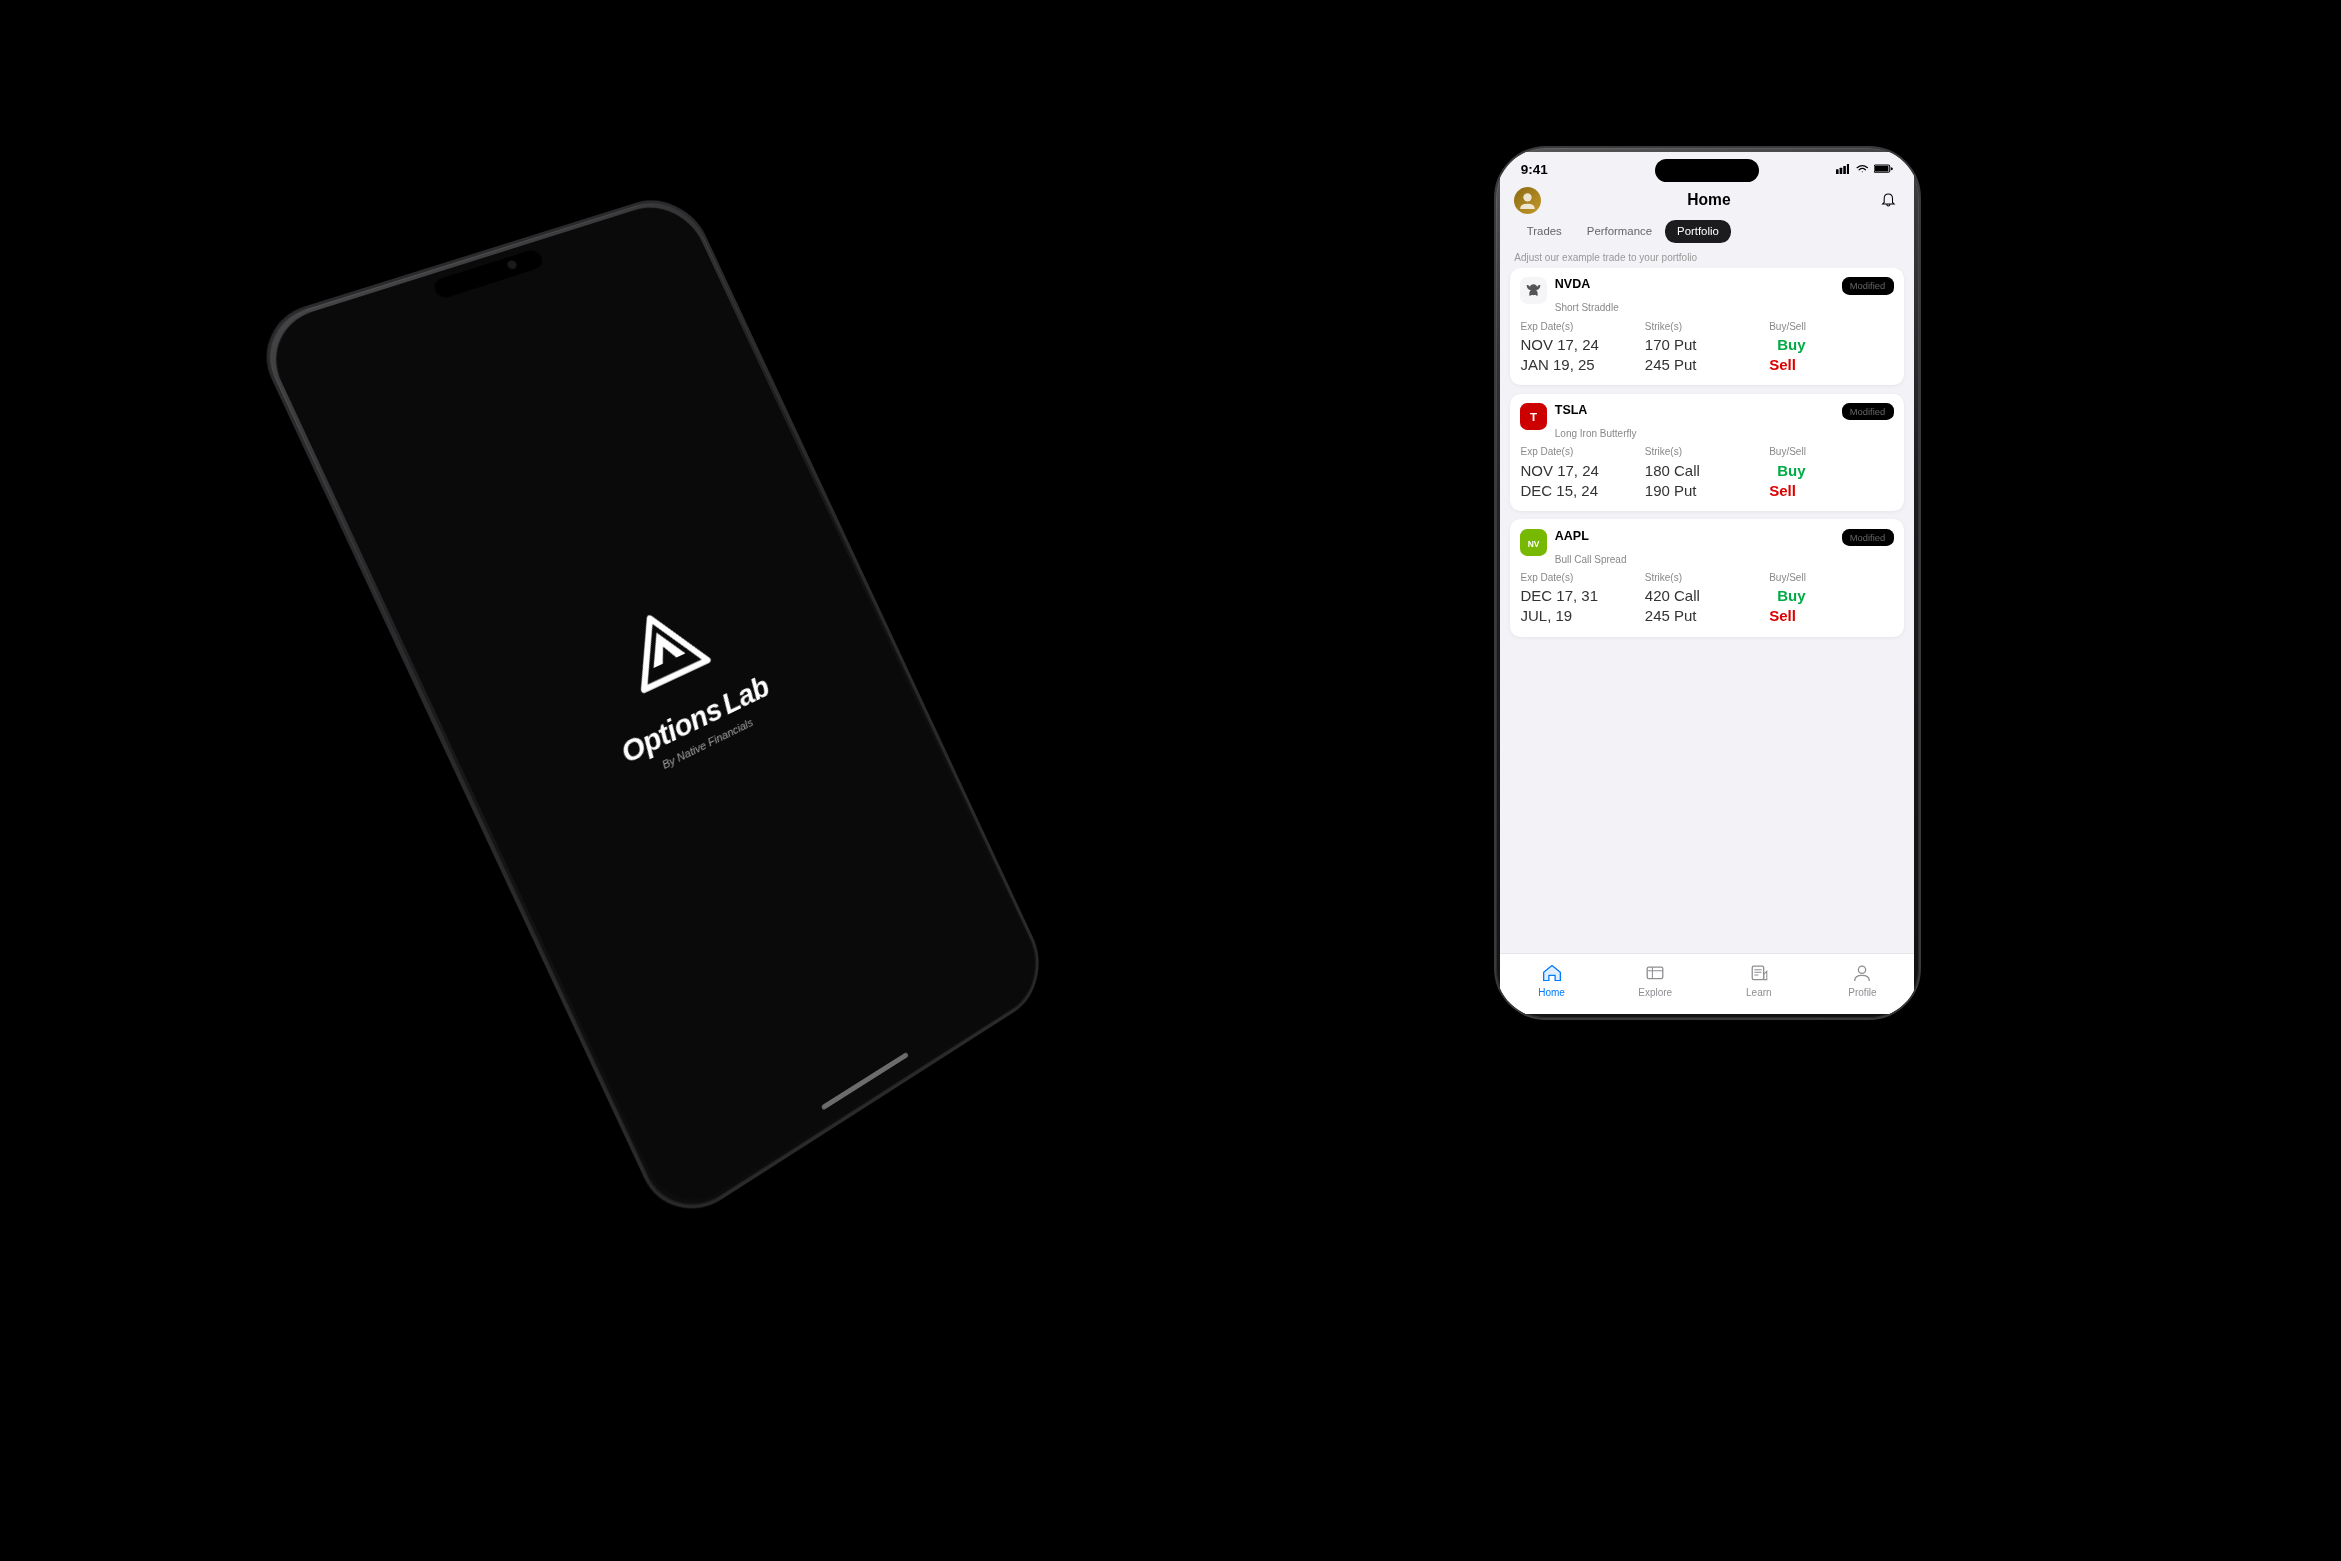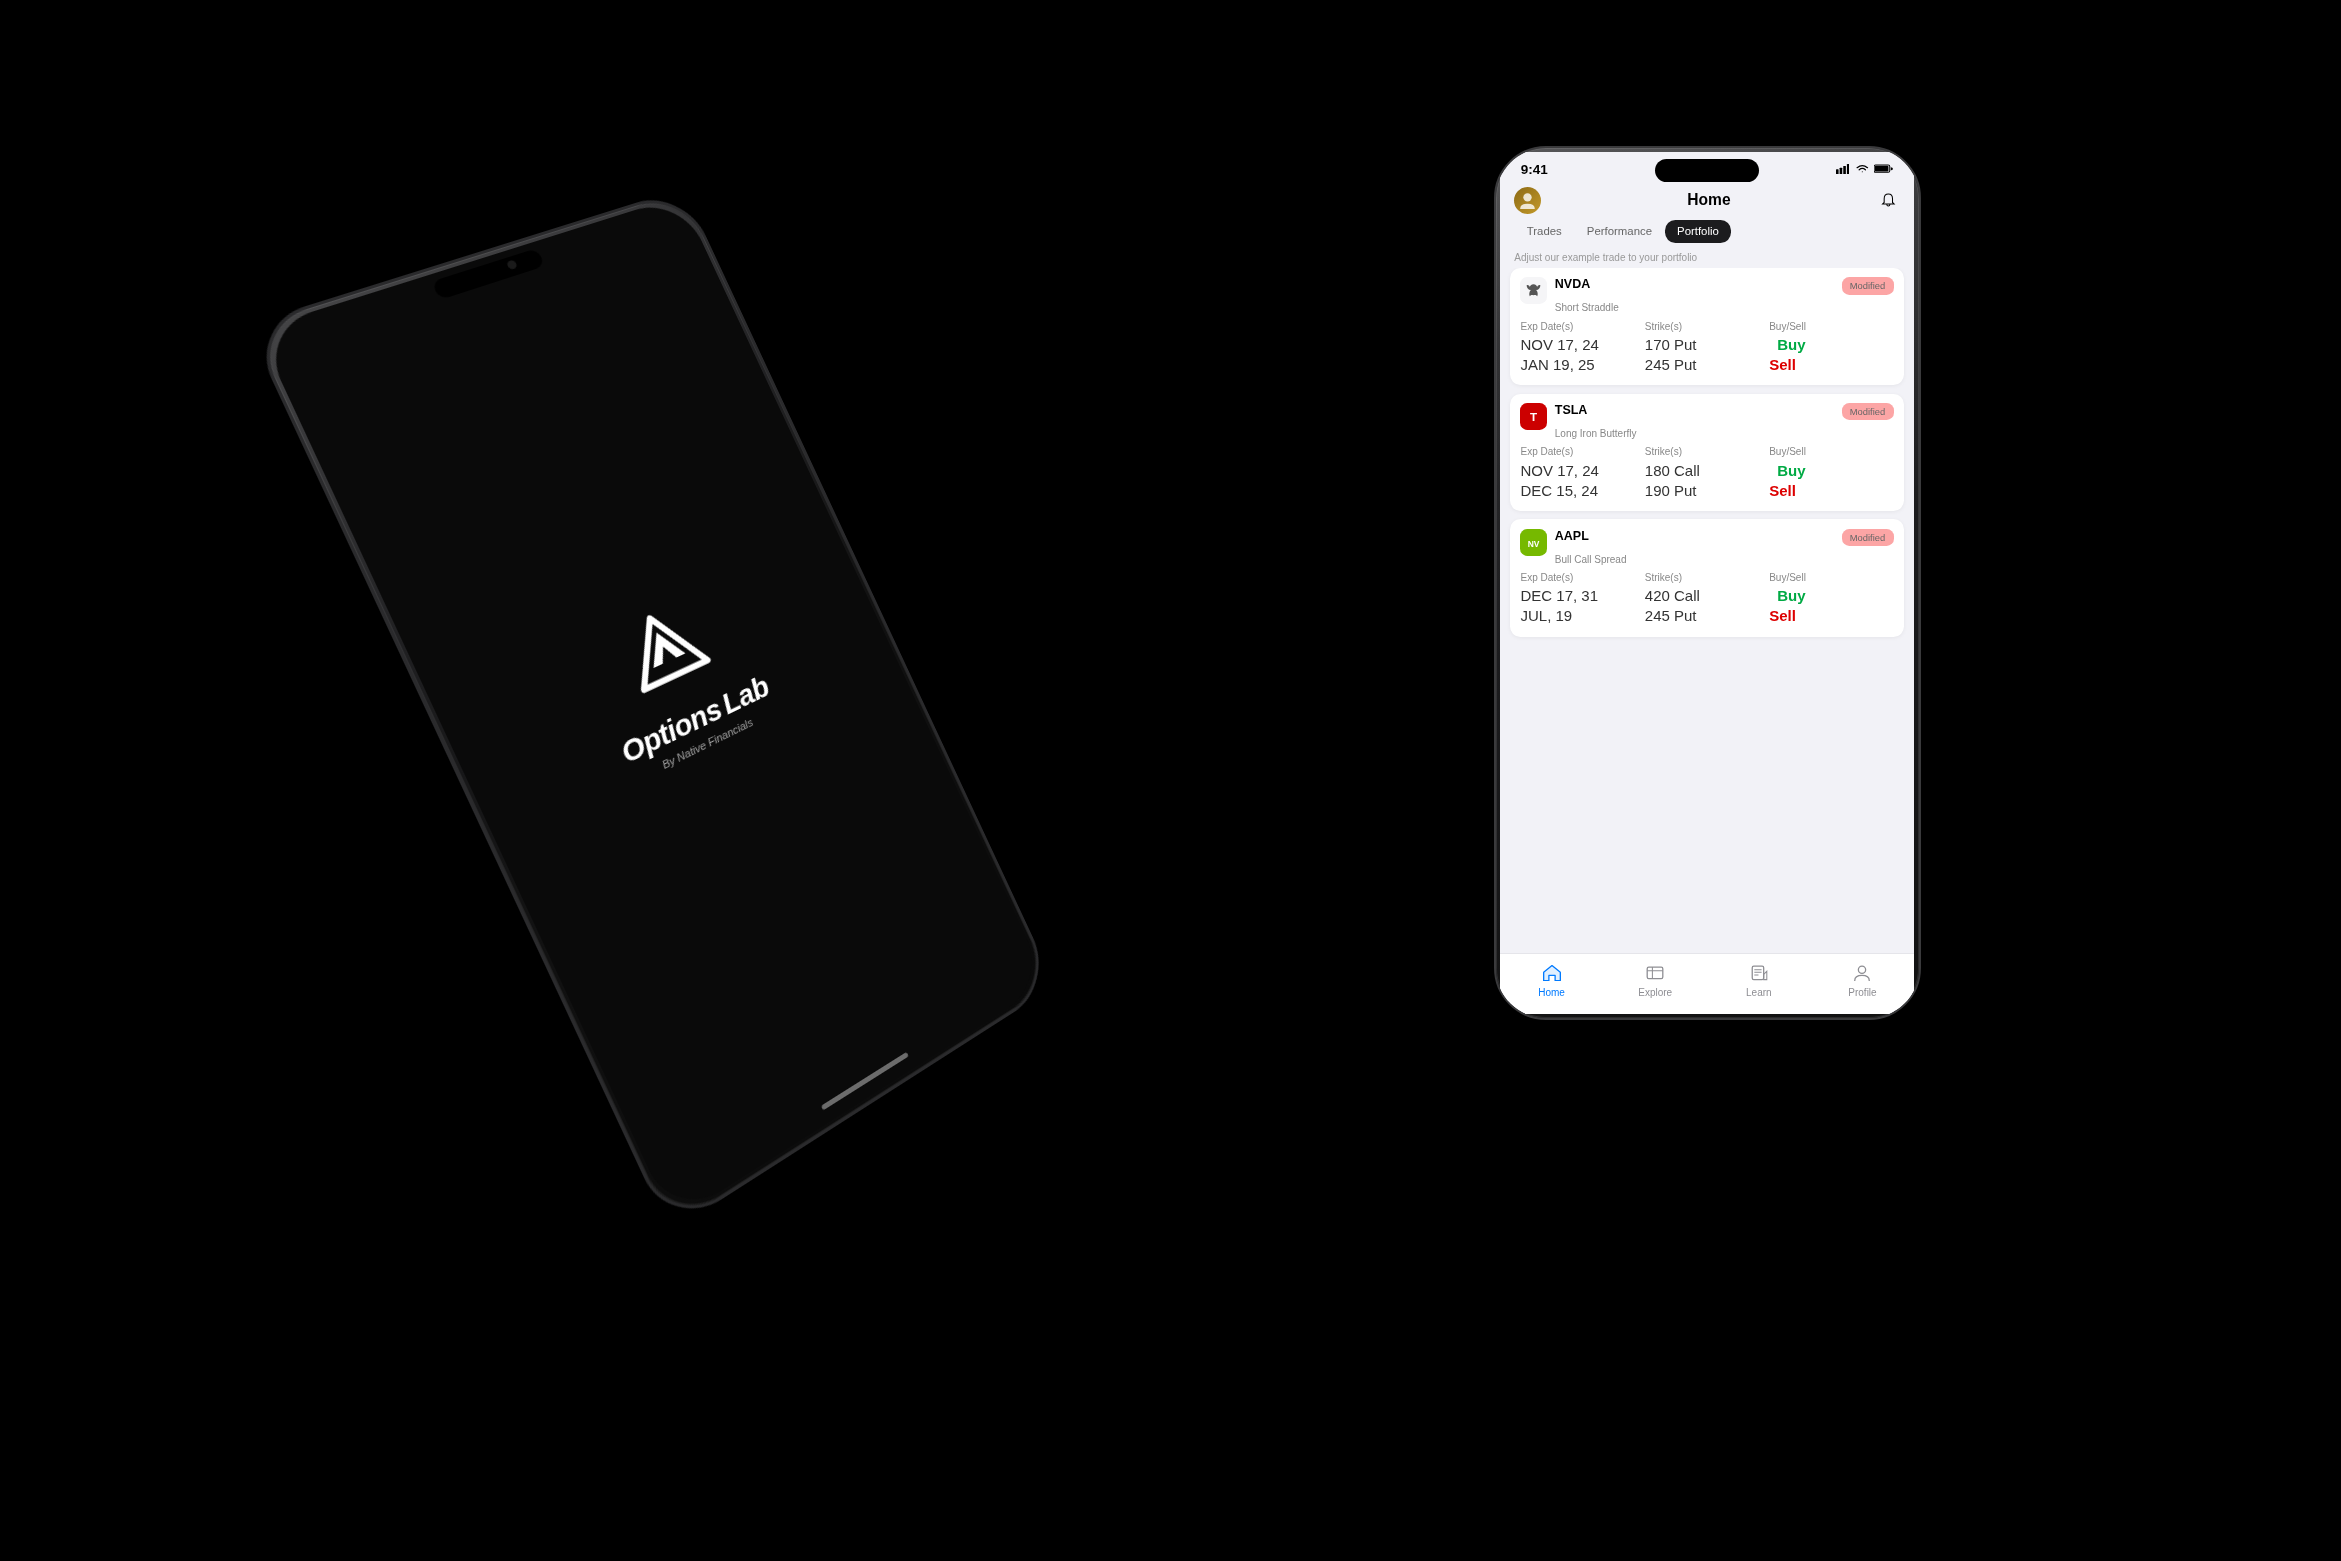--- a/index.html
+++ b/index.html
@@ -450,21 +450,21 @@
       line-height: 1.2;
     }
 
     .trade-info .strategy {
       font-size: 10px;
       color: #888;
       margin-top: 10px;
     }
 
     .modified-badge {
-      background: #fca5a5;
+      background: #000000;
       color: #666;
       font-size: 9.4px;
       padding: 3.1px 8.3px;
       border-radius: 7.3px;
       font-weight: 500;
     }
 
     .trade-table {
       width: 100%;
     }

